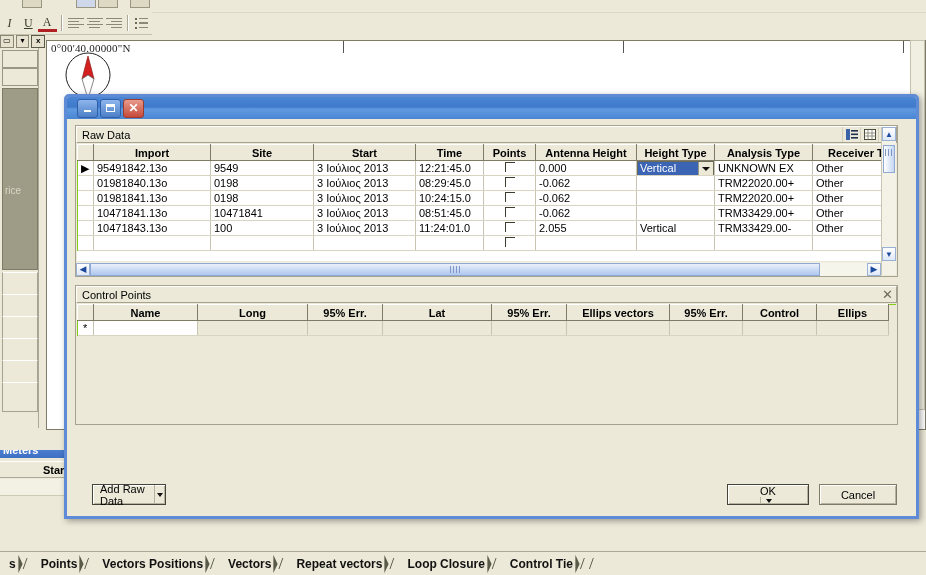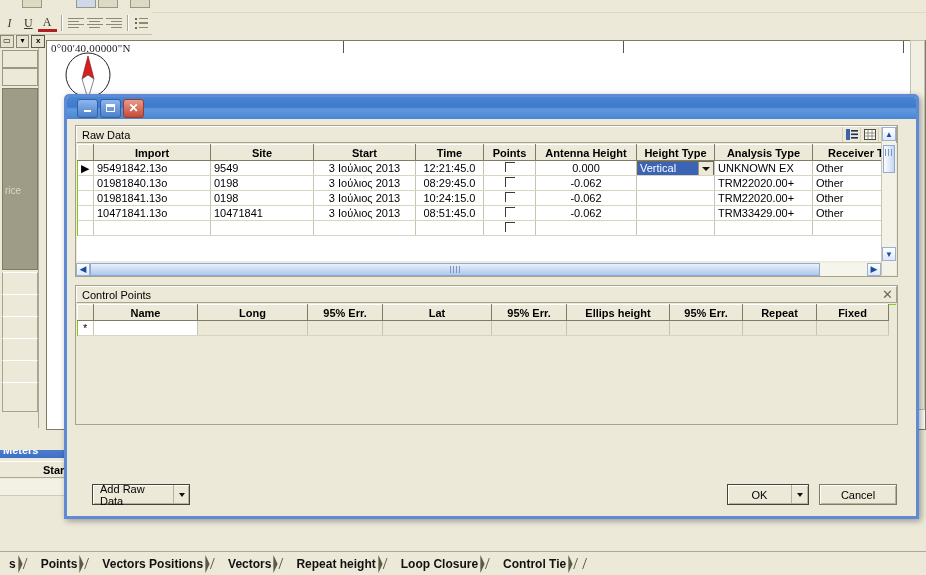--- a/index.html
+++ b/index.html
@@ -105,21 +105,21 @@
     border-left:1px solid #d4d0bd;}
   .xglyph{font-size:13px;color:#6b6b58;line-height:1;font-family:"Liberation Sans",sans-serif;}
 
   
   table.grid{border-collapse:collapse;table-layout:fixed;background:#84cc16;font-size:11px;padding-left:15px;}
   table.grid th{background:#ece9d8;border:1px solid #7e7c66;border-top:1px solid #fff;
     border-left:1px solid #fff;font-weight:bold;font-size:11px;height:15px;padding:0 2px;
     text-align:center;white-space:nowrap;}
   table.grid td{border-right:1px solid #c8c4b2;border-bottom:1px solid #d8d4c2;height:14px;
     padding:0 3px;white-space:nowrap;overflow:hidden;background:#fff;}
-  td.num{text-align:center;}
+  td.num{text-align:left;}
   td.ctr{text-align:center;}
   td.rowhdr{background:#ece9d8;border-right:1px solid #7e7c66;text-align:center;}
   .cellchk{width:9px;height:9px;border:1px solid #3b3b2e;border-right:none;border-bottom:none;
     display:inline-block;background:#fff;}
 
   .cmb-cell{position:relative;background:#fff;}
   .cmb-box{position:absolute;left:0;top:0;width:100%;height:15px;border:1px solid #6a6a55;
     background:#fff;box-sizing:border-box;display:flex;align-items:center;}
   .cmb-val{flex:1;background:#3b64b4;color:#fff;padding-left:2px;height:13px;line-height:13px;
      font-size:11px;}
@@ -257,21 +257,21 @@
 
   <div class="tabstrip">
     <div class="tab">s</div>
     <div class="tabsep"></div>
     <div class="tab">Points</div>
     <div class="tabsep"></div>
     <div class="tab">Vectors Positions</div>
     <div class="tabsep"></div>
     <div class="tab">Vectors</div>
     <div class="tabsep"></div>
-    <div class="tab">Repeat height</div>
+    <div class="tab">Repeat vectors</div>
     <div class="tabsep"></div>
     <div class="tab">Loop Closure</div>
     <div class="tabsep"></div>
     <div class="tab">Control Tie</div>
     <div class="tabsep"></div>
     <div class="tabsep"></div>
   </div>
 </div>
 
 <div id="dlg">
@@ -389,20 +389,32 @@
                 <td class="num">3 Ιούλιος 2013</td>
                 <td class="num">08:51:45.0</td>
                 <td class="ctr"><span class="cellchk"></span></td>
                 <td class="num">-0.062</td>
                 <td style="color: transparent;">Vertical</td>
                 <td>TRM33429.00+</td>
                 <td>Other</td>
               </tr>
               <tr>
                 <td class="rowhdr"></td>
+                <td>10471843.13o</td>
+                <td>100</td>
+                <td class="num">3 Ιούλιος 2013</td>
+                <td class="num">11:24:01.0</td>
+                <td class="ctr"><span class="cellchk"></span></td>
+                <td class="num">2.055</td>
+                <td>Vertical</td>
+                <td>TRM33429.00-</td>
+                <td>Other</td>
+              </tr>
+              <tr>
+                <td class="rowhdr"></td>
                 <td></td>
                 <td></td>
                 <td></td>
                 <td></td>
                 <td class="ctr"><span class="cellchk"></span></td>
                 <td></td>
                 <td></td>
                 <td></td>
                 <td></td>
               </tr>
@@ -453,24 +465,24 @@
               <col>
           </colgroup>
           <thead>
             <tr>
               <th></th>
               <th>Name</th>
               <th>Long</th>
               <th>95% Err.</th>
               <th>Lat</th>
               <th>95% Err.</th>
-              <th>Ellips height</th>
+              <th>Ellips vectors</th>
               <th>95% Err.</th>
-              <th>Repeat</th>
-              <th>Fixed</th>
+              <th>Control</th>
+              <th>Ellips</th>
               <th style="background:#ece9d8;border:none"></th>
             </tr>
           </thead>
           <tbody>
             <tr>
               <td class="rowhdr">*</td>
               <td></td>
               <td style="background:#ece9d8"></td>
               <td style="background:#ece9d8"></td>
               <td style="background:#ece9d8"></td>
@@ -480,27 +492,27 @@
               <td style="background:#ece9d8"></td>
               <td style="background:#ece9d8"></td>
               <td style="background:#ece9d8;border:none"></td>
             </tr>
           </tbody>
         </table>
       </div>
     </div>
 
     <div style="position:absolute;left:8px;right:8px;bottom:8px;height:24px;">
-      <div class="btn split dark" style="position:absolute;left:17px;top:0;width:98px;">
+      <div class="btn split dark" style="position:absolute;left:17px;top:0;width:74px;">
         <span class="lbl">Add Raw Data</span>
         <span class="caret">
             <b></b>
           </span>
       </div>
-      <div class="btn split dark" style="position:absolute;right:99px;top:0;width:82px;">
+      <div class="btn split dark" style="position:absolute;right:99px;top:0;width:82px;flex-direction:column;">
         <span class="lbl" style="flex:1;text-align:center">OK</span>
         <span class="caret">
             <b></b>
           </span>
       </div>
       <div class="btn" style="position:absolute;right:11px;top:0;width:78px;">
         <span class="lbl">Cancel</span>
       </div>
     </div>
 

